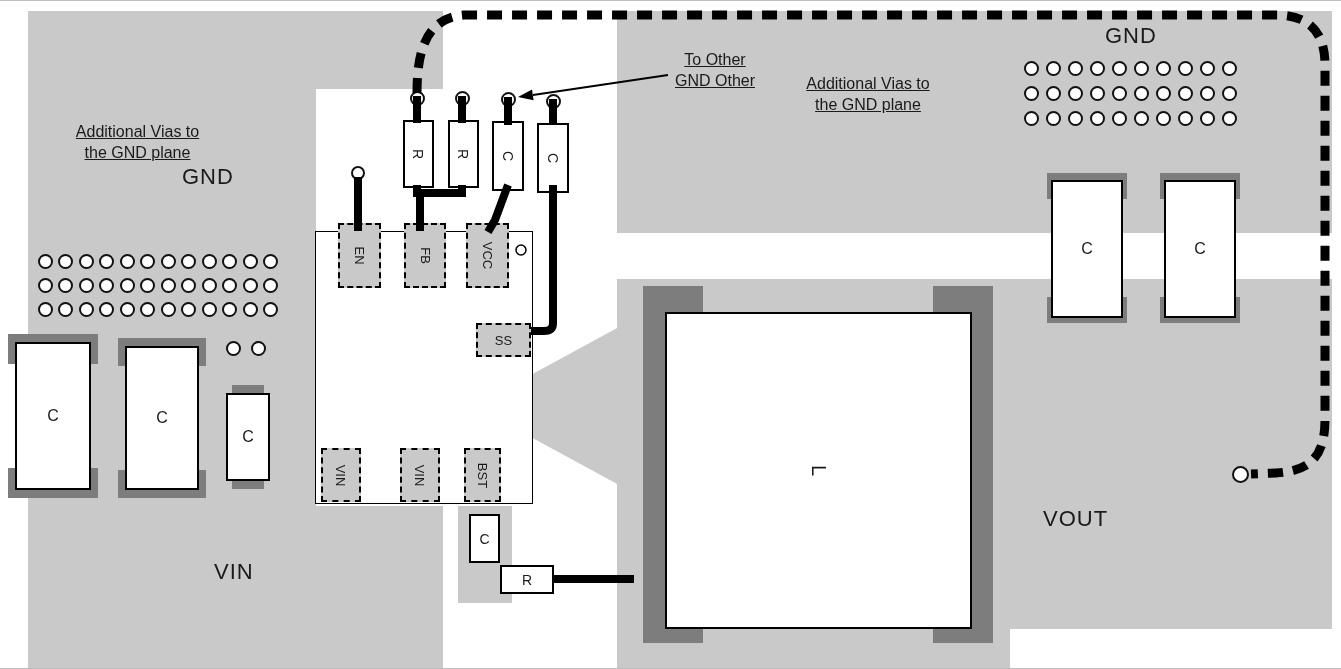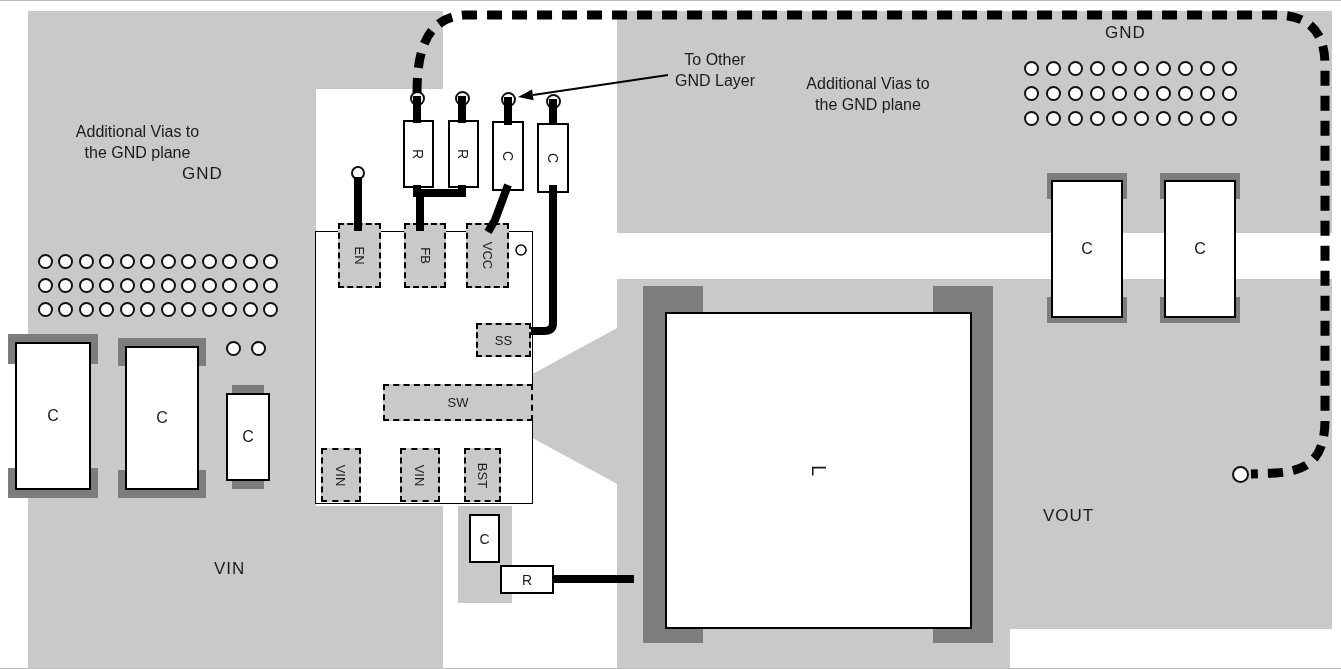--- a/index.html
+++ b/index.html
@@ -35,23 +35,23 @@
   .big{font-size:20px;}
   .sm{font-size:14px;}
   #ic-outline{position:absolute;border:1px solid #000;box-sizing:border-box;z-index:2;background:transparent;}
   .via{
     position:absolute;border-radius:50%;background:#ffffff;
     border:2px solid #111;box-sizing:border-box;z-index:4;
   }
   .note{
     position:absolute;text-align:center;font-size:16px;line-height:21px;z-index:6;
   }
-  .note span{display:block;}
+  .note span{display:block;text-decoration:underline;}
   .plane-label{
-    position:absolute;font-size:17px;letter-spacing:1px;z-index:6;
+    position:absolute;font-size:22px;letter-spacing:1px;z-index:6;
   }
   #overlay{position:absolute;left:0;top:0;z-index:5;pointer-events:none;}
   .comp{z-index:3;}
 </style>
 </head>
 <body>
 
 <div id="stage">
 
   <div class="plane" style="left:28px;top:10px;width:415px;height:78px"></div>
@@ -126,23 +126,20 @@
     <span class="rot">EN</span>
   </div>
   <div class="pad" style="left:404px;top:222px;width:42px;height:65px">
     <span class="rot">FB</span>
   </div>
   <div class="pad" style="left:466px;top:222px;width:43px;height:65px">
     <span class="rot">VCC</span>
   </div>
   <div class="pad" style="left:476px;top:322px;width:55px;height:34px">
     <span>SS</span>
-  </div>
-  <div class="pad" style="left:383px;top:383px;width:150px;height:37px">
-    <span>SW</span>
   </div>
   <div class="pad" style="left:321px;top:447px;width:40px;height:54px">
     <span class="rot">VIN</span>
   </div>
   <div class="pad" style="left:400px;top:447px;width:40px;height:54px">
     <span class="rot">VIN</span>
   </div>
   <div class="pad" style="left:464px;top:447px;width:37px;height:54px">
     <span class="rot">BST</span>
   </div>
@@ -239,21 +236,21 @@
   <div class="note" style="left:45px;top:120px;width:185px">
     <span>Additional Vias to</span>
     <span>the GND plane</span>
   </div>
   <div class="plane-label" style="left:182px;top:163px">GND</div>
   <div class="plane-label" style="left:214px;top:558px">VIN</div>
 
 
   <div class="note" style="left:662px;top:48px;width:106px">
     <span>To Other</span>
-    <span>GND Layer</span>
+    <span>GND Other</span>
   </div>
 
   <div class="note" style="left:768px;top:72px;width:200px">
     <span>Additional Vias to</span>
     <span>the GND plane</span>
   </div>
 
   <div class="plane-label" style="left:1105px;top:22px">GND</div>
   <div class="plane-label" style="left:1043px;top:505px">VOUT</div>
 

